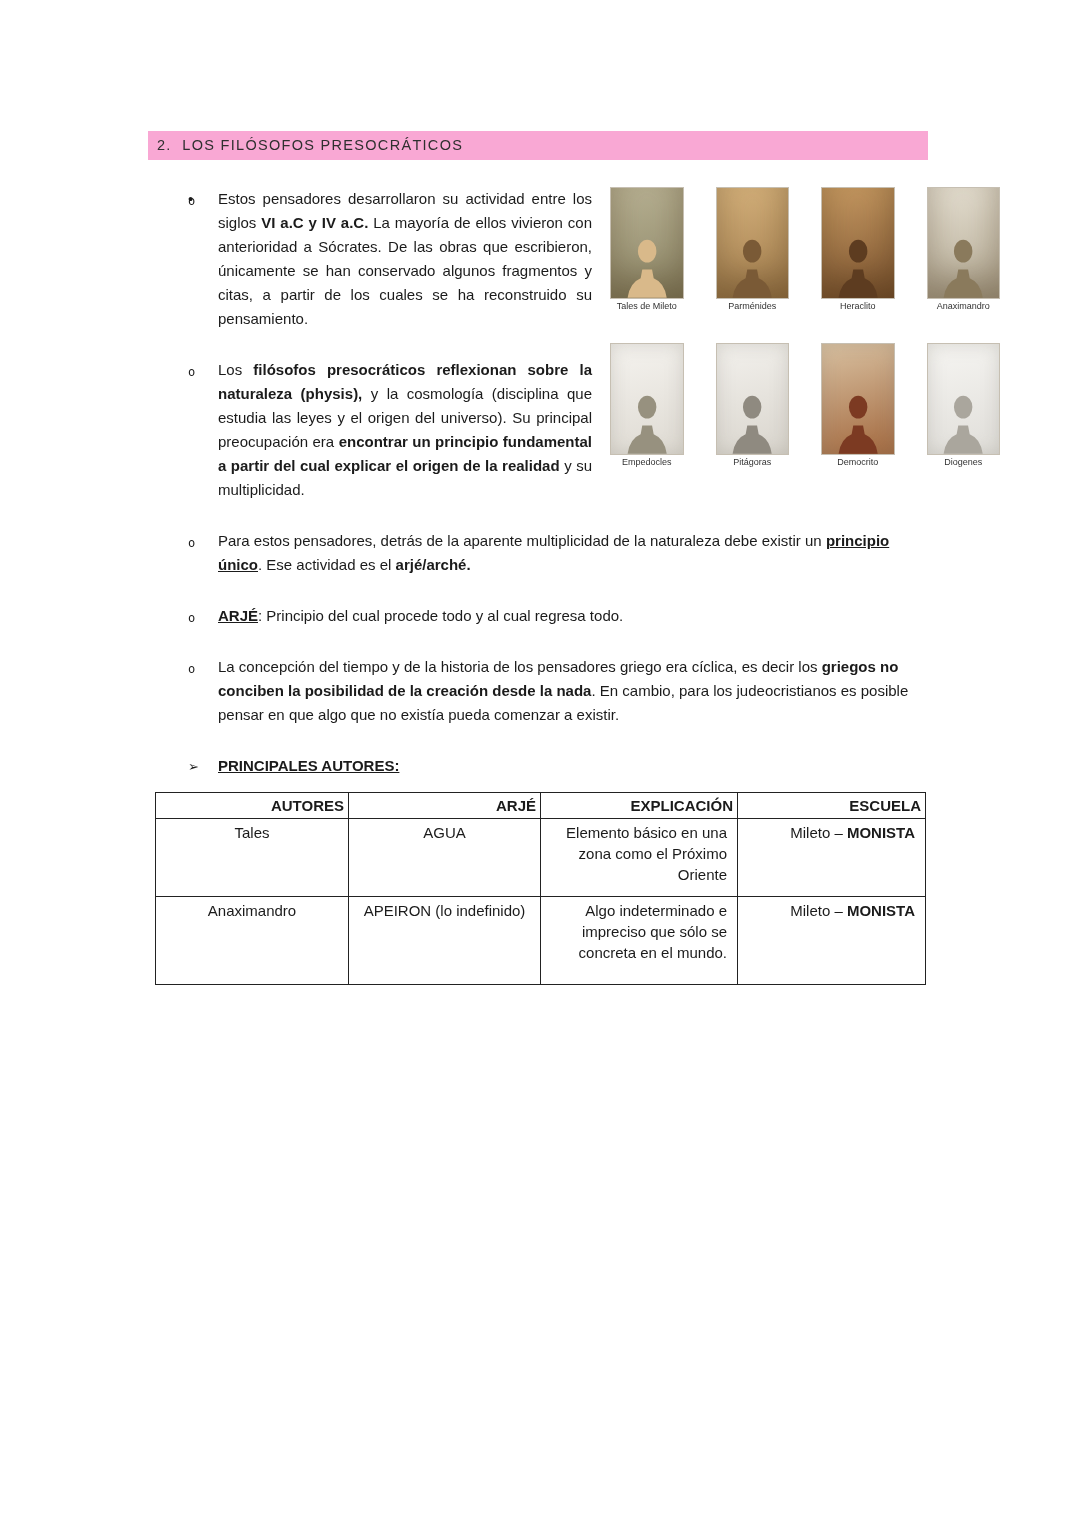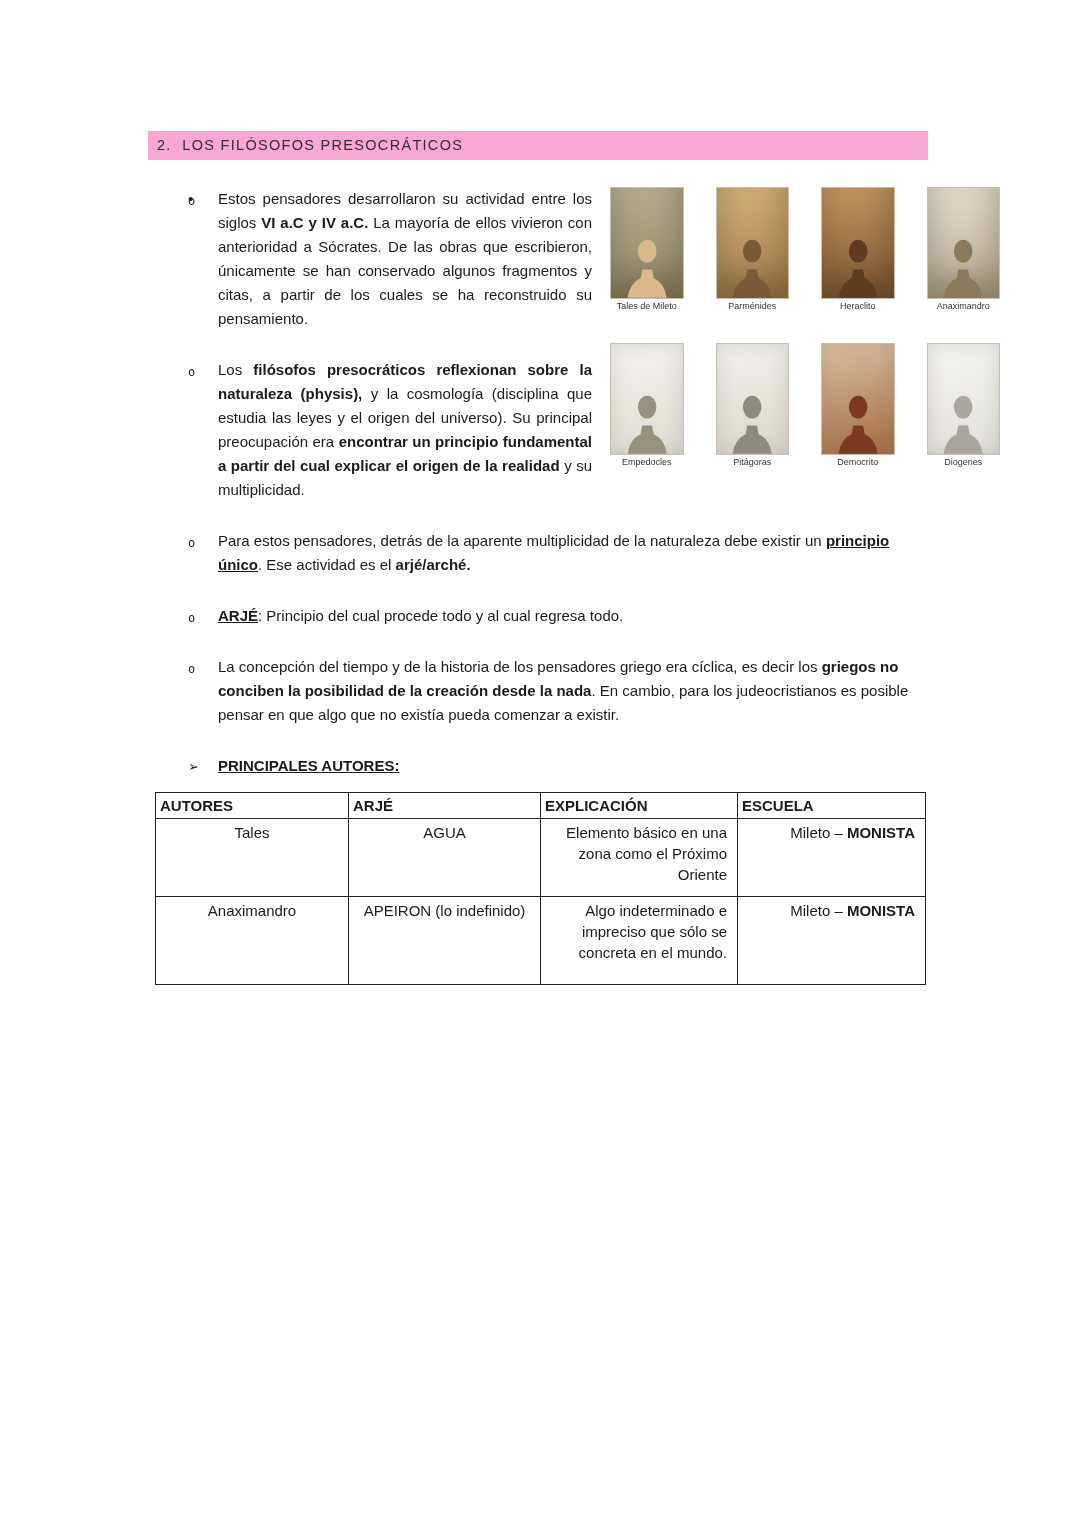--- a/index.html
+++ b/index.html
@@ -60,21 +60,21 @@
 
   
   .authors-table {
     border-collapse:collapse; table-layout:fixed;
     width:770px; margin-left:-31px; margin-top:10px;
     background:#fff;
   }
   .authors-table th, .authors-table td {
     border:1px solid #222; font-size:15px; vertical-align:top;
   }
-  .authors-table th { font-weight:bold; text-align:left; padding:2px 4px; line-height:21px; }
+  .authors-table th { font-weight:bold; text-align:right; padding:2px 4px; line-height:21px; }
   .authors-table td { padding:3px 10px 4px 10px; line-height:21px;text-align:right; }
   .authors-table td.c { text-align:center; }
   .authors-table td.escuela { padding-left:24px; }
   .authors-table tbody tr:nth-child(1) td { height:78px; }
   .authors-table tbody tr:nth-child(2) td { height:88px; }
   .authors-table tbody tr:nth-child(3) td { height:150px; }
 </style>
 </head>
 <body>
 

